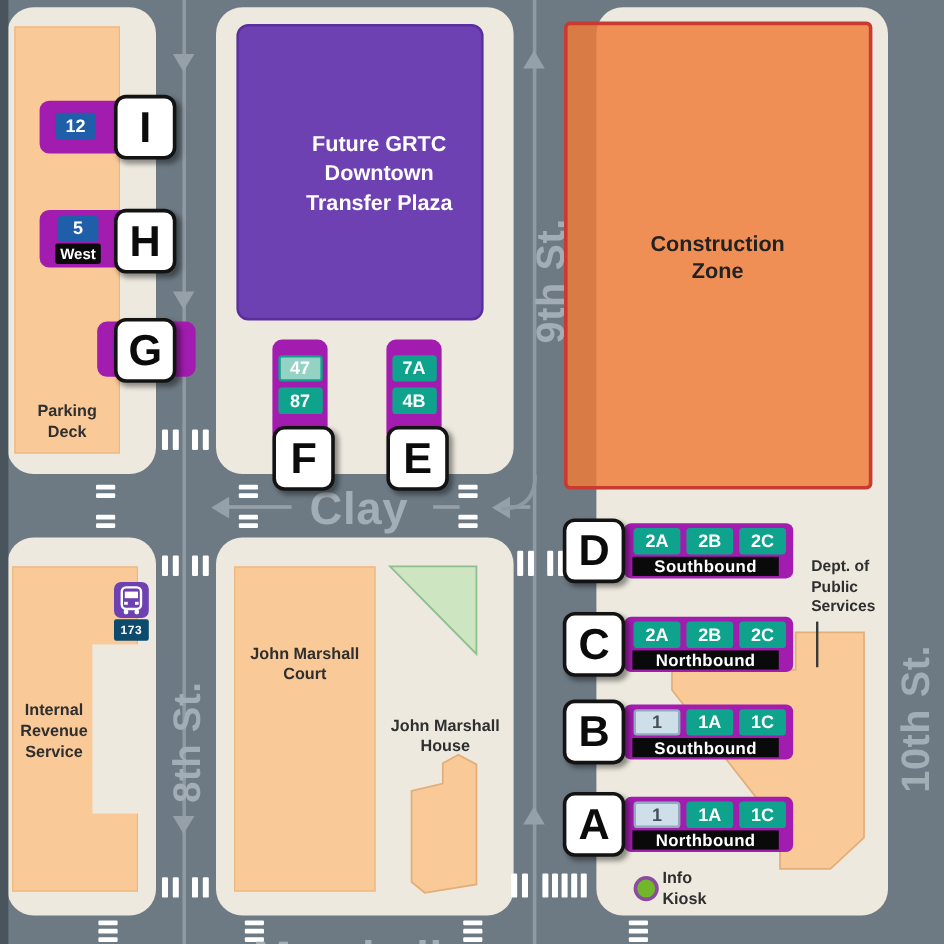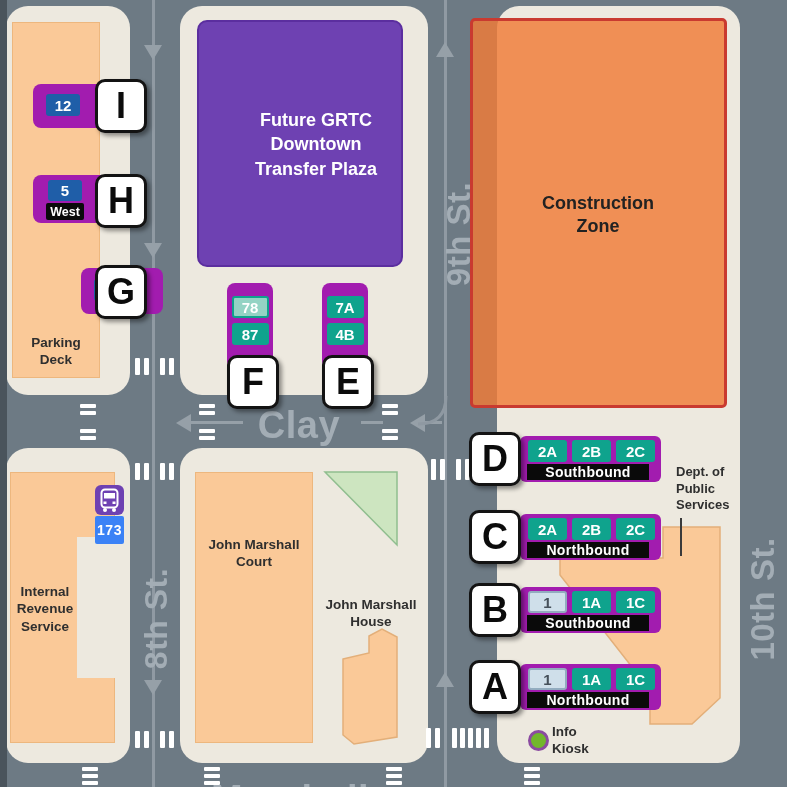--- a/index.html
+++ b/index.html
@@ -24,21 +24,21 @@
   .b-teal{background:#0FA38D;width:37px;}
   .b-teal-lt{background:#94D3C4;border:2px solid #0FA38D;width:37px;}
   .b-blue-lt{background:#CFDFEA;border:2px solid #92ACBF;color:#46505A;}
   .b-black{background:#0A0A0A;font-size:12.5px;height:17px;width:38px;border-radius:2px;}
   .brow{width:39px;}
   .dirbar{position:absolute;background:#0A0A0A;color:#FFF;font-weight:bold;font-size:14px;display:flex;align-items:center;justify-content:center;letter-spacing:.3px;}
   .plaza{position:absolute;background:#6E41B2;border:2.5px solid #5B2E9F;border-radius:10px;box-sizing:border-box;z-index:2;}
   .construction{position:absolute;background:rgba(240,123,55,.82);border:3px solid #C93A30;border-radius:5px;box-sizing:border-box;z-index:3;}
   .kiosk-dot{position:absolute;width:15px;height:15px;border-radius:50%;background:#72B62C;border:3px solid #8B4BA0;z-index:5;}
   .busicon{position:absolute;width:29px;height:30px;background:#6E41B2;border-radius:6px;z-index:5;display:flex;align-items:center;justify-content:center;}
-  .busnum{position:absolute;width:29px;height:28px;background:#3b82f6;border-radius:2px;color:#FFF;font-size:14px;font-weight:bold;display:flex;align-items:center;justify-content:center;z-index:5;letter-spacing:.5px;}
+  .busnum{position:absolute;width:29px;height:18px;background:#0c4a6e;border-radius:2px;color:#FFF;font-size:10px;font-weight:bold;display:flex;align-items:center;justify-content:center;z-index:5;letter-spacing:.5px;}
   svg.layer{position:absolute;left:0;top:0;z-index:2;}
 </style>
 </head>
 <body>
 
 <div id="map">
 
   <div class="abs" style="left:0;top:0;width:7px;height:787px;background:#4A545C;z-index:3;"></div>
 
   <div class="block" style="left:6px;top:6px;width:124px;height:389px;"></div>
@@ -182,21 +182,21 @@
     <div class="badge b-black" style="left:13px;top:28px;">West</div>
   </div>
   <div class="letter" style="left:95px;top:174px;">H</div>
 
   <div class="pill" style="left:33px;top:268px;width:82px;height:46px;margin-left:48px;">
     <div class="badge b-blue" style="left:13px;top:11px;">14</div>
   </div>
   <div class="letter" style="left:95px;top:265px;">G</div>
 
   <div class="pill" style="left:227px;top:283px;width:46px;height:86px;">
-    <div class="badge b-teal-lt" style="left:4.5px;top:13px;">78</div>
+    <div class="badge b-teal-lt" style="left:4.5px;top:13px;">47</div>
     <div class="badge b-teal" style="left:4.5px;top:40px;">87</div>
   </div>
   <div class="letter" style="left:227px;top:355px;">F</div>
 
   <div class="pill" style="left:322px;top:283px;width:46px;height:86px;">
     <div class="badge b-teal" style="left:4.5px;top:13px;">7A</div>
     <div class="badge b-teal" style="left:4.5px;top:40px;">4B</div>
   </div>
   <div class="letter" style="left:322px;top:355px;">E</div>
 

